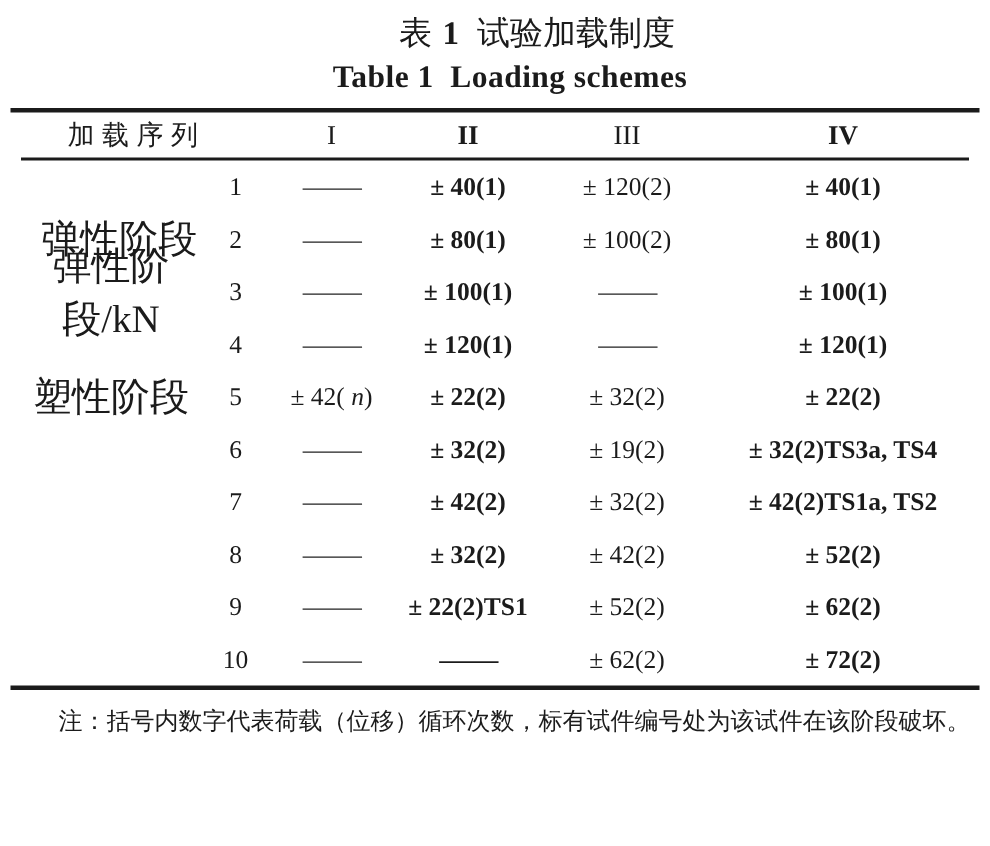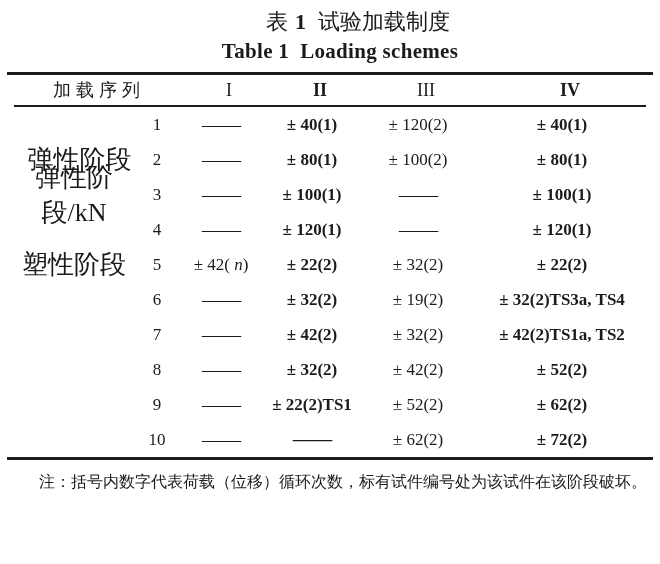--- a/index.html
+++ b/index.html
@@ -34,21 +34,21 @@
     white-space: pre;
     letter-spacing: 0.3px;
     padding-left: 20px;
   }
 
   .rule { height: 3px; background: #1b1b1b; margin: 0 7px; }
   .rule.top { margin-top: 6px; }
   .rule.mid { height: 2px; }
 
   .tbl { margin: 0 7px; }
-  .hdr-row { display: flex; height: 30px; align-items: center; justify-content: flex-end; }
+  .hdr-row { display: flex; height: 30px; align-items: center; }
   .row { display: flex; height: 35px; align-items: center; }
 
   .cell { text-align: center; font-size: 17px; }
   .val { white-space: pre; display: inline-block; }
 
   .c-stubhdr { width: 168px; font-size: 20px; letter-spacing: 5px; text-align: center; }
   .c-stub { width: 132px; font-size: 26px; text-align: center; padding-left: 2px; }
   .c-stub.indent { padding-left: 13px; }
   .c-num  { width: 36px; }
   .c1 { width: 92px; }

